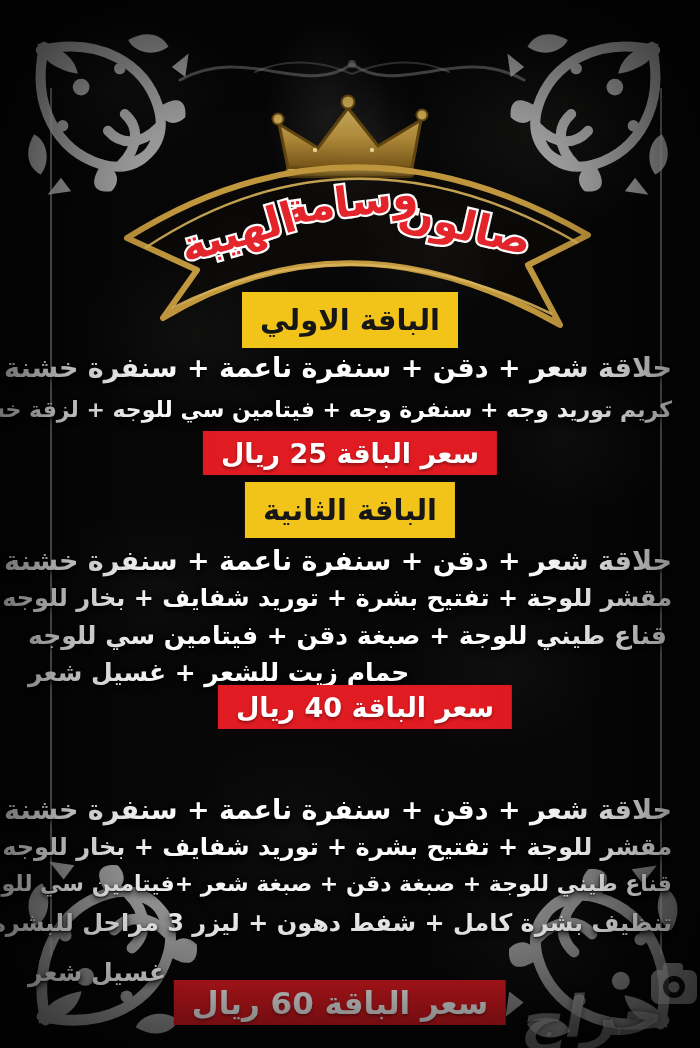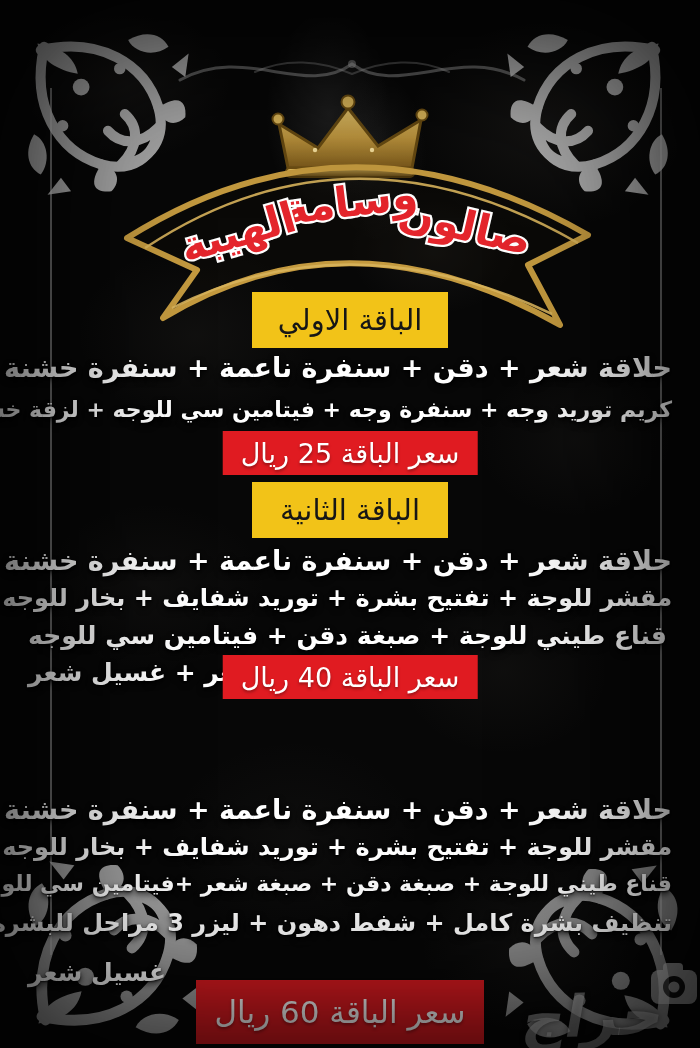--- a/index.html
+++ b/index.html
@@ -29,26 +29,26 @@
   
   .svc-line{
     position:absolute;left:28px;right:28px;text-align:left;color:#fff;
     font-weight:bold;direction:rtl;white-space:nowrap;
     text-shadow:0 3px 6px rgba(0,0,0,.85), 0 1px 2px rgba(0,0,0,.8);
   }
   
   .badge{
     position:absolute;left:50%;transform:translateX(-50%);
     display:flex;align-items:center;justify-content:center;
-    font-weight:normal;direction:rtl;padding:8px 18px;box-sizing:border-box;
+    font-weight:bold;direction:rtl;padding:8px 18px;box-sizing:border-box;
   }
   .badge.yellow{background:#F2C318;color:#161616;min-width:196px;height:56px;font-size:29px;}
   .badge.red{background:#E01B21;color:#fff;min-width:248px;height:44px;font-size:27px;
     text-shadow:0 2px 3px rgba(0,0,0,.35);}
-  .badge.red.big{min-width:288px;height:64px;font-size:31px;left:calc(50% - 10px);}
+  .badge.red.big{min-width:288px;height:45px;font-size:31px;left:calc(50% - 10px);}
   
   .watermark{position:absolute;right:2px;bottom:-2px;width:205px;height:90px;opacity:.85;}
   .watermark .brand{
     position:absolute;right:34px;bottom:0;font-size:58px;font-weight:bold;direction:rtl;
     color:rgba(214,214,214,.58);transform:skewX(-12deg) rotate(-2deg);
     text-shadow:0 0 6px rgba(0,0,0,.6);
   }
   .watermark svg{position:absolute;right:0;top:2px;opacity:.75;}
 </style>
 </head>
@@ -142,21 +142,21 @@
     <span>سعر الباقة 25 ريال</span>
   </div>
 
   <div class="badge yellow" style="top:482px;">
     <span>الباقة الثانية</span>
   </div>
   <div class="svc-line" style="top:545px;font-size:27px;">حلاقة شعر + دقن + سنفرة ناعمة + سنفرة خشنة</div>
   <div class="svc-line" style="top:584px;font-size:24px;">مقشر للوجة + تفتيح بشرة + توريد شفايف + بخار للوجه</div>
   <div class="svc-line" style="top:658px;font-size:25px;">حمام زيت للشعر + غسيل شعر</div>
   <div class="svc-line" style="top:621px;font-size:25px;">قناع طيني للوجة + صبغة دقن + فيتامين سي للوجه</div>
-  <div class="badge red" style="top:655px;">
+  <div class="badge red" style="top:685px;margin-left:15px;">
     <span>سعر الباقة 40 ريال</span>
   </div>
 
   <div class="svc-line" style="top:794px;font-size:27px;">حلاقة شعر + دقن + سنفرة ناعمة + سنفرة خشنة</div>
   <div class="svc-line" style="top:833px;font-size:24px;">مقشر للوجة + تفتيح بشرة + توريد شفايف + بخار للوجه</div>
   <div class="svc-line" style="top:871px;font-size:22px;">قناع طيني للوجة + صبغة دقن + صبغة شعر +فيتامين سي للوجه</div>
   <div class="svc-line" style="top:909px;font-size:24px;">تنظيف بشرة كامل + شفط دهون + ليزر 3 مراحل للبشره</div>
   <div class="svc-line" style="top:946px;font-size:25px;margin-top:12px;">غسيل شعر</div>
   <div class="badge red big" style="top:980px;">
     <span>سعر الباقة 60 ريال</span>

